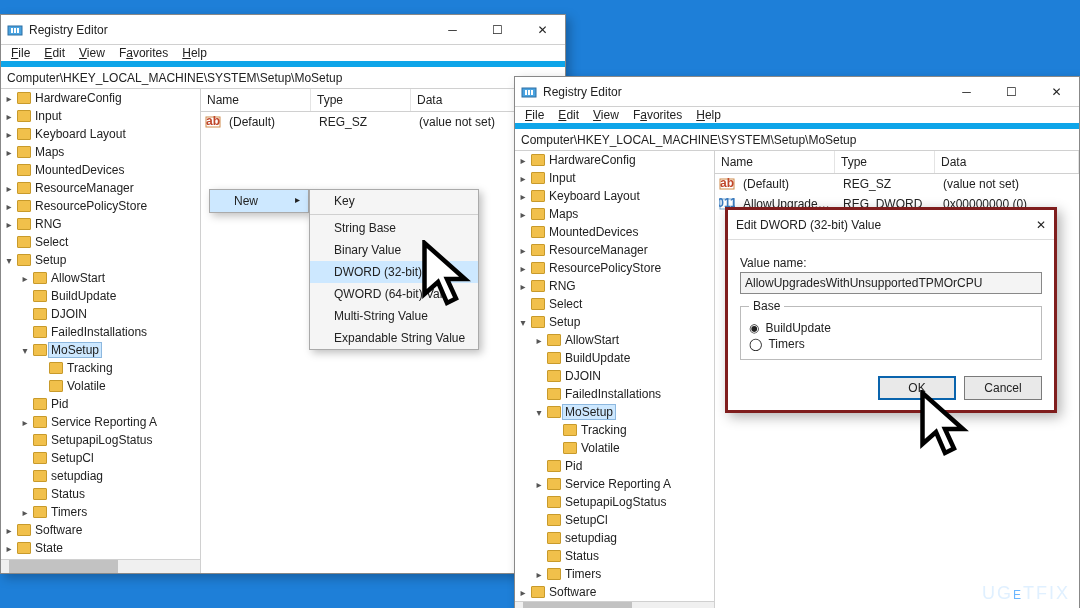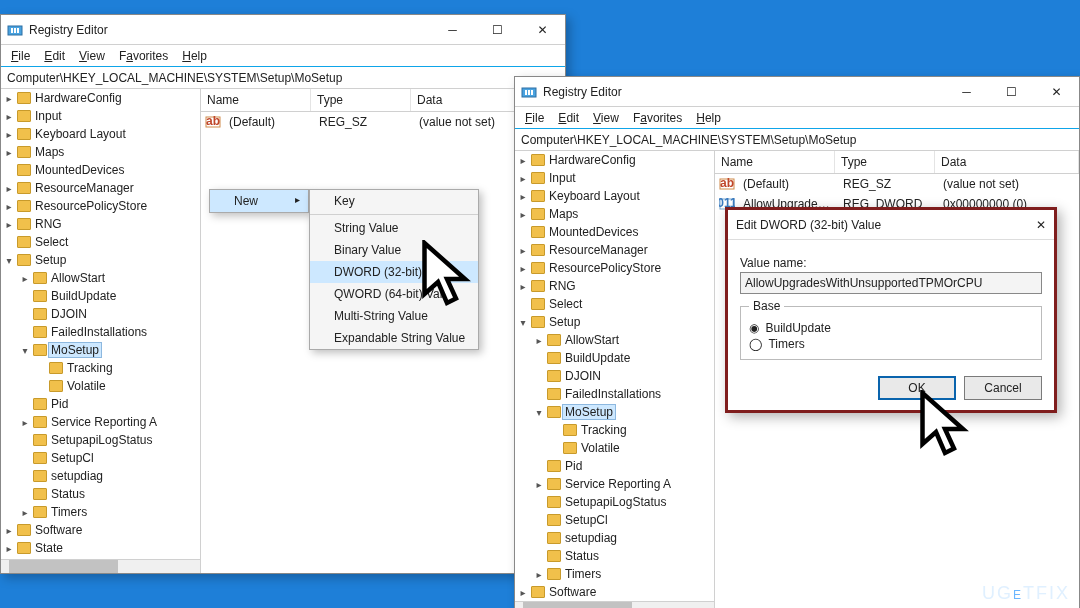--- a/index.html
+++ b/index.html
@@ -5,21 +5,21 @@
 * { box-sizing: border-box; margin: 0; padding: 0; font-family: "Segoe UI", Tahoma, sans-serif; font-size: 12px; color: #222; }
 body { width: 1080px; height: 608px; background:#1e7fd8; position: relative; overflow: hidden; }
 
 
 .window { position: absolute; background:#fff; border:1px solid #888; box-shadow: 4px 4px 10px rgba(0,0,0,.25); display:flex; flex-direction:column;margin-top:12px; }
 .titlebar { height:30px; display:flex; align-items:center; padding-left:6px; border-bottom:1px solid #d0d0d0; }
 .titlebar .icon { width:16px; height:16px; margin-right:6px; display:inline-flex; align-items:center; justify-content:center; }
 .titlebar .title { flex:1; }
 .winbtns { display:flex; }
 .winbtn { width:45px; height:30px; display:flex; align-items:center; justify-content:center; }
-.menubar { height:22px; display:flex; align-items:center; gap:2px; padding:0 4px; border-bottom:1px solid #0ea5e9; }
+.menubar { height:22px; display:flex; align-items:center; gap:2px; padding:0 4px; border-bottom:6px solid #0ea5e9; }
 .menubar span { padding:2px 6px; }
 .menubar span u { text-decoration: underline; }
 .addrbar { height:22px; display:flex; align-items:center; padding:0 6px; border-bottom:1px solid #d0d0d0; background:#fff; }
 
 .body { flex:1; display:flex; overflow:hidden; }
 .tree { width: 200px; border-right:1px solid #d0d0d0; overflow:auto; position:relative; }
 .tree ul { list-style:none; padding-left:16px; }
 .tree-root > ul { padding-left:2px; }
 .tree li { white-space:nowrap; }
 .tree .row { display:flex; align-items:center; height:18px; gap:2px; }
@@ -326,21 +326,21 @@
 
   <div class="ctxmenu" style="left:208px; top:174px; width:100px;">
     <div class="item hi">
       <span>New</span>
       <span class="arrow">▸</span>
     </div>
   </div>
   <div class="ctxmenu" id="ctxSub" style="left:308px; top:174px; width:170px;">
       <div class="item">Key</div>
       <div class="item sep"></div>
-      <div class="item">String Value</div>
+      <div class="item">String Base</div>
       <div class="item">Binary Value</div>
       <div class="item hi">DWORD (32-bit) Value</div>
       <div class="item">QWORD (64-bit) Value</div>
       <div class="item">Multi-String Value</div>
       <div class="item">Expandable String Value</div>
     </div>
 </div>
 
 <div class="window" style="left:514px; top:64px; width:566px; height:540px;">
   <div class="titlebar">

